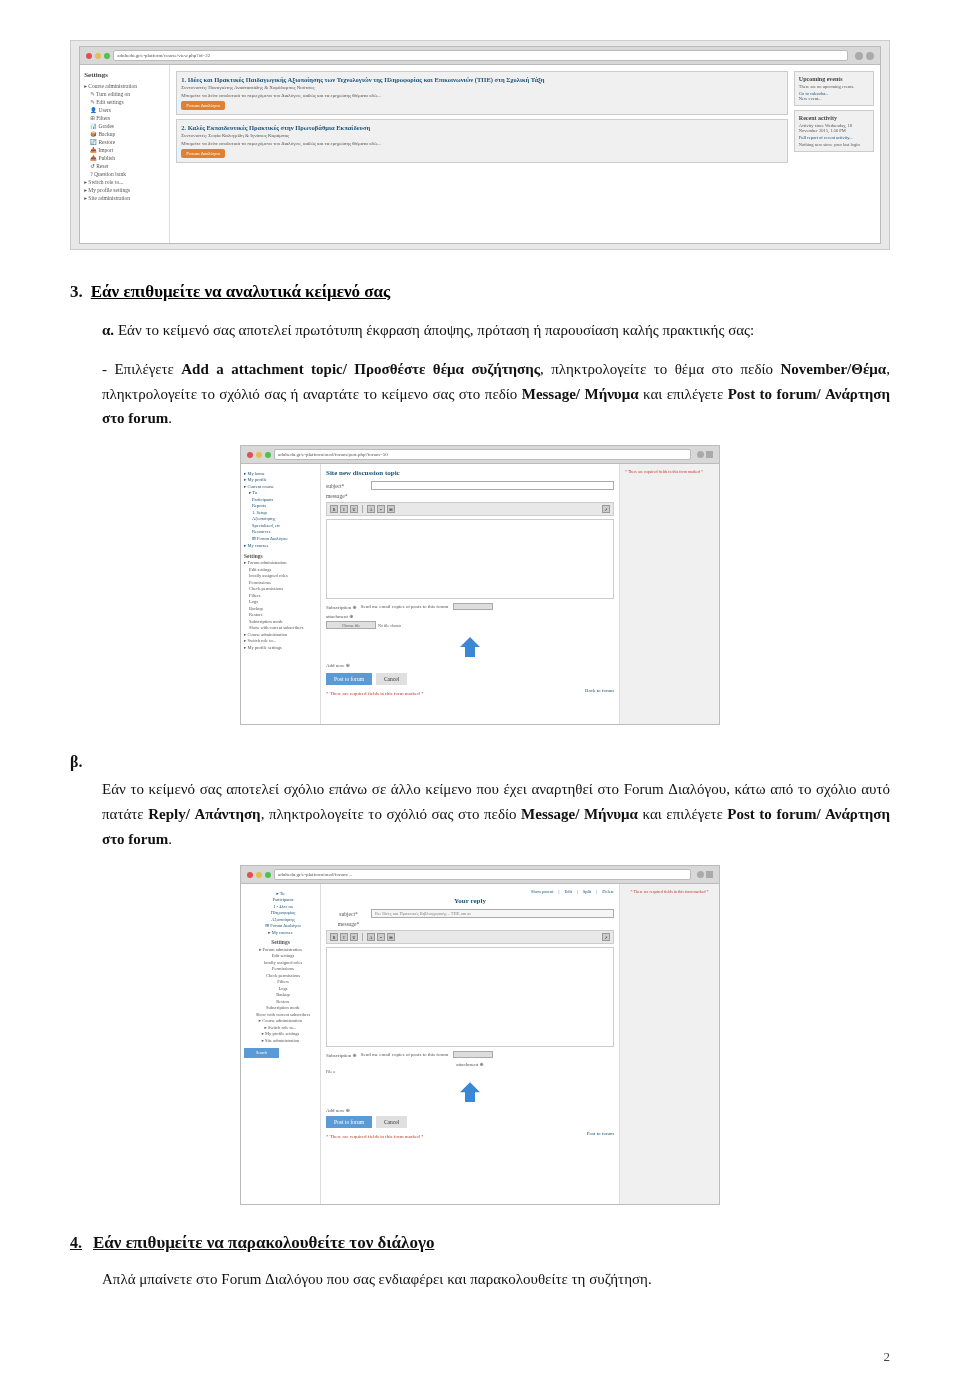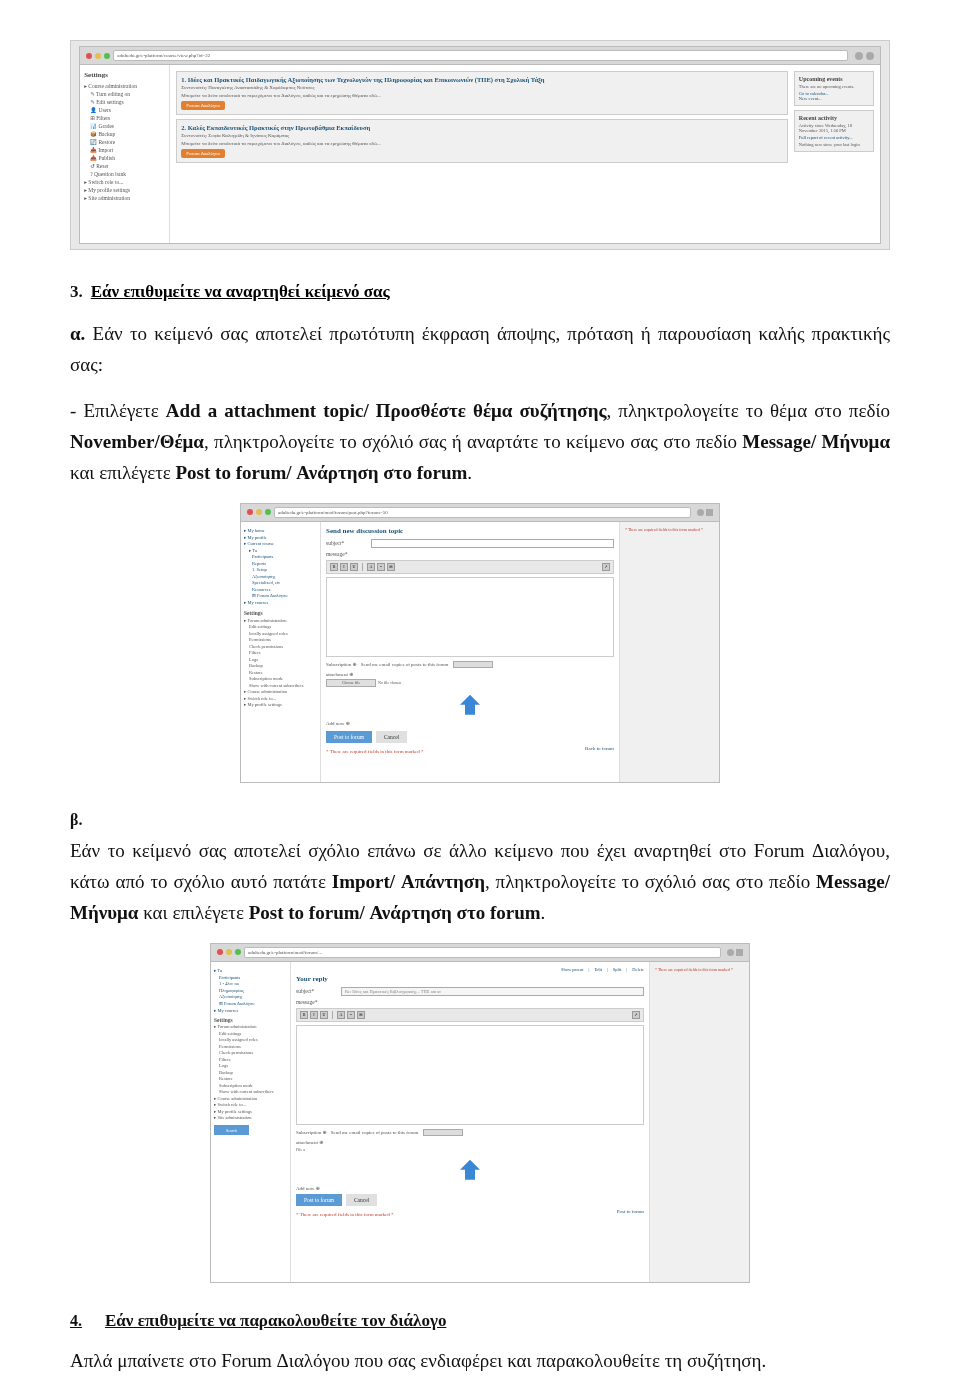--- a/index.html
+++ b/index.html
@@ -127,24 +127,25 @@
       margin-bottom: 14px;
       color: #000;
     }
 
     .section-number {
       font-size: 17px;
       font-weight: bold;
     }
 
     .body-text {
-      font-size: 19px;
+      font-size: 15px;
       line-height: 1.65;
       margin-bottom: 14px;
       text-align: justify;
+      margin-left: 32px;
     }
 
     .body-text b, .body-text strong {
       font-weight: bold;
     }
 
     
     .mid-screenshot {
       width: 480px;
       margin: 0 auto 28px auto;
@@ -275,27 +276,28 @@
     }
 
     .mid-required {
       font-size: 5px;
       color: #c0392b;
       margin-top: 3px;
     }
 
     
     .bottom-screenshot {
-      width: 540px;
+      width: 480px;
       margin: 0 auto 28px auto;
       border: 1px solid #bbb;
       background: #701a75;
       height: 340px;
       display: block;
       overflow: hidden;
+      text-align: center;
     }
 
     .section-4-number {
       font-weight: bold;
       text-decoration: underline;
     }
 
     .page-number {
       position: absolute;
       bottom: 30px;
@@ -418,21 +420,21 @@
             </div>
           </div>
         </div>
       </div>
     </div>
   </div>
 </div>
 
 <div style="margin-bottom:16px;">
   <span class="section-number">3.</span>
-  <span class="section-heading" style="font-size:17px;font-weight:bold;text-decoration:underline;margin-left:4px;">Εάν επιθυμείτε να αναρτηθεί κείμενό σας</span>
+  <span class="section-heading" style="font-size:17px;font-weight:bold;text-decoration:underline;margin-left:4px;">Εάν επιθυμείτε να αναλυτικά κείμενό σας</span>
 </div>
 
 <p class="body-text">
   <strong>α.</strong>
   <span> </span>
   <span>Εάν το κείμενό σας αποτελεί πρωτότυπη έκφραση άποψης, πρόταση ή παρουσίαση καλής πρακτικής σας:</span>
 </p>
 
 <p class="body-text">
   <span>- Επιλέγετε <strong>Add a attachment topic/ Προσθέστε θέμα συζήτησης</strong>, πληκτρολογείτε το θέμα στο πεδίο <strong>November/Θέμα</strong>, πληκτρολογείτε το σχόλιό σας ή αναρτάτε το κείμενο σας στο πεδίο <strong>Message/ Μήνυμα</strong> και επιλέγετε <strong>Post to forum/ Ανάρτηση στο forum</strong>.</span>
@@ -480,21 +482,21 @@
           <div class="ms-item" style="padding-left:5px;">Backup</div>
           <div class="ms-item" style="padding-left:5px;">Restore</div>
           <div class="ms-item" style="padding-left:5px;">Subscription mode</div>
           <div class="ms-item" style="padding-left:5px;">Show with current subscribers</div>
           <div class="ms-item">▸ Course administration</div>
           <div class="ms-item">▸ Switch role to...</div>
           <div class="ms-item">▸ My profile settings</div>
         </div>
 
         <div class="mid-sim-main">
-          <div class="mid-sim-header">Send new discussion topic</div>
+          <div class="mid-sim-header">Site new discussion topic</div>
 
           <div class="mid-form-row">
             <div class="mid-form-label">subject*</div>
             <div class="mid-form-input"></div>
           </div>
 
           <div class="mid-form-row">
             <div class="mid-form-label">message*</div>
             <div style="flex:1;"></div>
           </div>
@@ -549,21 +551,21 @@
         <div style="width:100px;padding:5px;font-size:4.5px;color:#555;border-left:1px solid #ddd;">
           <div style="color:#c0392b;font-size:4px;">* There are required fields in this form marked *</div>
         </div>
       </div>
     </div>
   </div>
 </div>
 
 <p class="greek-b"><strong>β.</strong></p>
 <p class="body-text">
-  <span>Εάν το κείμενό σας αποτελεί σχόλιο επάνω σε άλλο κείμενο που έχει αναρτηθεί στο Forum Διαλόγου, κάτω από το σχόλιο αυτό πατάτε <strong>Import/ Απάντηση</strong>, πληκτρολογείτε το σχόλιό σας στο πεδίο <strong>Message/ Μήνυμα</strong> και επιλέγετε <strong>Post to forum/ Ανάρτηση στο forum</strong>.</span>
+  <span>Εάν το κείμενό σας αποτελεί σχόλιο επάνω σε άλλο κείμενο που έχει αναρτηθεί στο Forum Διαλόγου, κάτω από το σχόλιο αυτό πατάτε <strong>Reply/ Απάντηση</strong>, πληκτρολογείτε το σχόλιό σας στο πεδίο <strong>Message/ Μήνυμα</strong> και επιλέγετε <strong>Post to forum/ Ανάρτηση στο forum</strong>.</span>
 </p>
 
 <div class="bottom-screenshot">
   <div class="mid-screenshot-inner">
     <div class="browser-chrome" style="display:flex; flex-direction:column; width:100%;">
       <div class="browser-top">
         <div class="b-dot red"></div>
         <div class="b-dot yellow"></div>
         <div class="b-dot green"></div>
         <div class="b-url">
@@ -677,20 +679,20 @@
         <div style="width:100px;padding:5px;font-size:4.5px;color:#555;border-left:1px solid #ddd;">
           <div style="color:#c0392b;font-size:4px;">* There are required fields in this form marked *</div>
         </div>
       </div>
     </div>
   </div>
 </div>
 
 <div style="margin-bottom:14px;">
   <span class="section-4-number">4.</span>
-  <span style="font-size:17px;font-weight:bold;text-decoration:underline;margin-left:19px;">Εάν επιθυμείτε να παρακολουθείτε τον διάλογο</span>
+  <span style="font-size:17px;font-weight:bold;text-decoration:underline;margin-left:7px;">Εάν επιθυμείτε να παρακολουθείτε τον διάλογο</span>
 </div>
 
 <p class="body-text">
   <span>Απλά μπαίνετε στο Forum Διαλόγου που σας ενδιαφέρει και παρακολουθείτε τη συζήτηση.</span>
 </p>
 
 <div class="page-number">2</div>
 
 </body></html>

